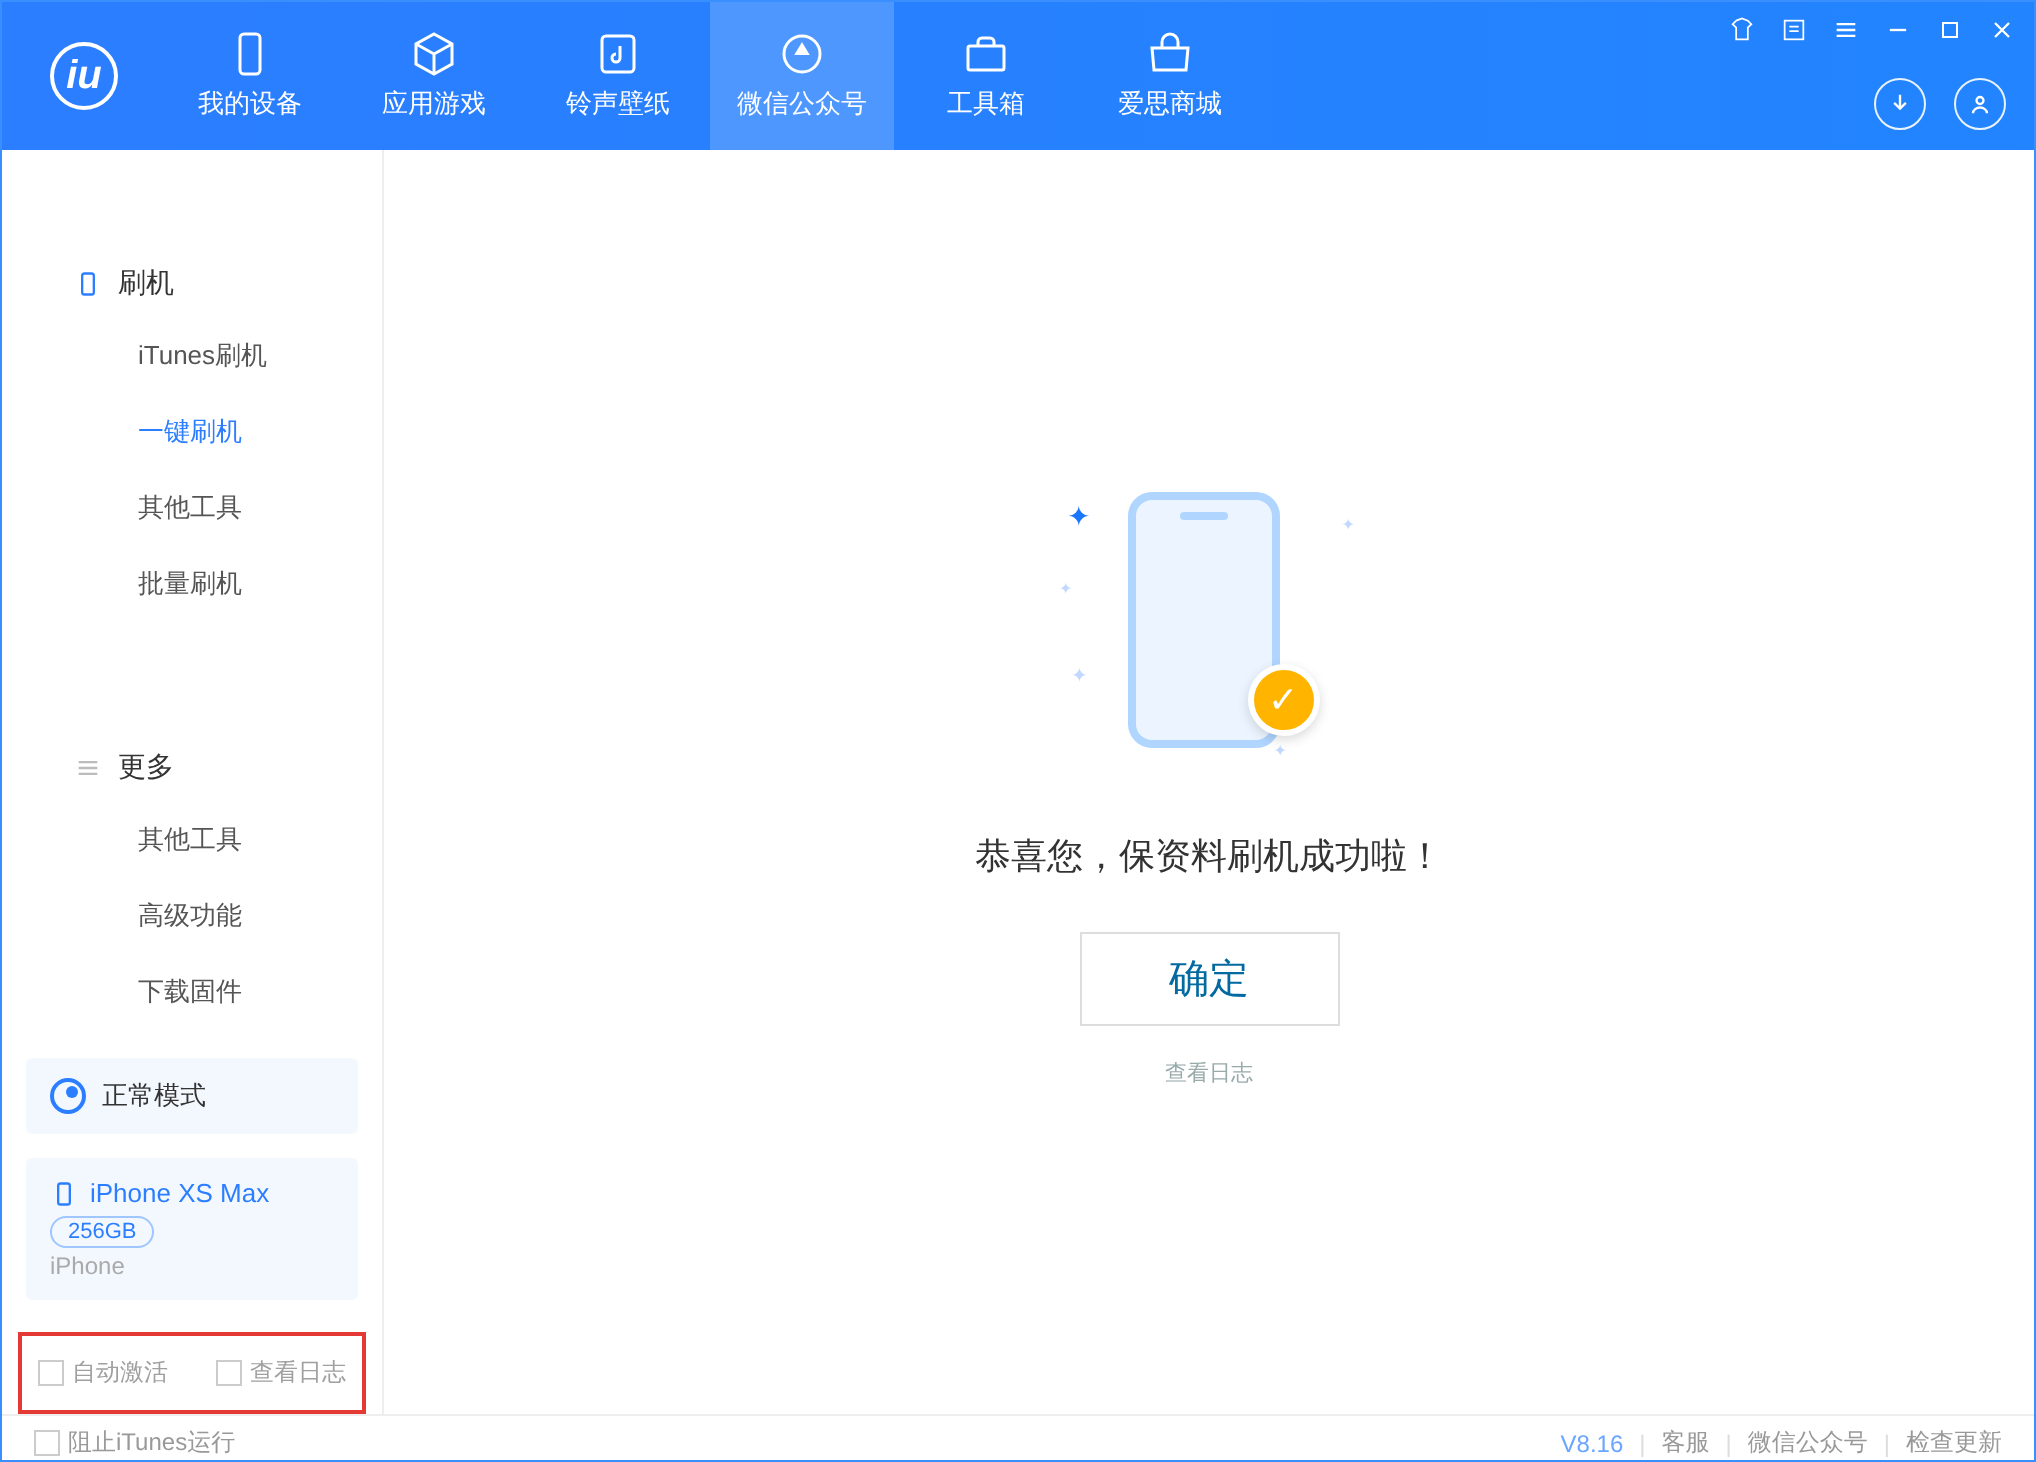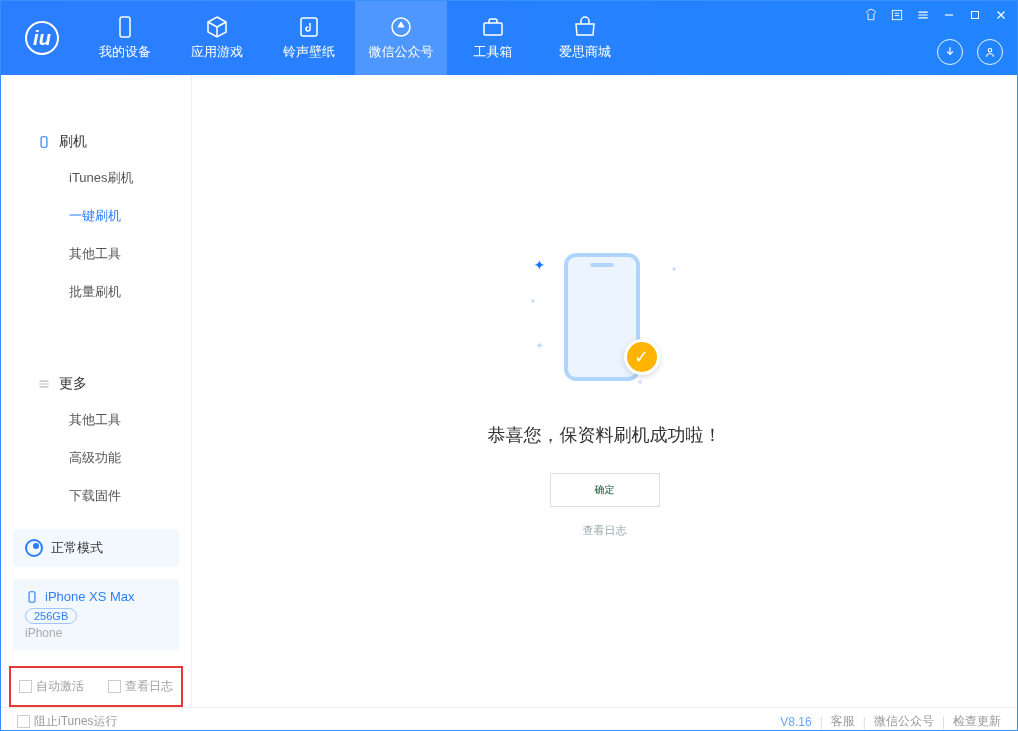--- a/index.html
+++ b/index.html
@@ -40,21 +40,21 @@
 .cb { width: 13px; height: 13px; border: 1px solid #ccc; display: inline-block; vertical-align: middle; margin-right: 4px; }
 
 .main { flex: 1; position: relative; display: flex; flex-direction: column; align-items: center; justify-content: center; }
 .illus { position: relative; width: 150px; height: 150px; margin-bottom: 28px; }
 .phone { position: absolute; left: 34px; top: 8px; width: 76px; height: 128px; border: 4px solid #b0d6ff; border-radius: 12px; background: #ecf5ff; }
 .phone::before { content:""; position:absolute; width: 24px; height:4px; background:#b0d6ff; border-radius:2px; top:6px; left:50%; transform:translateX(-50%);}
 .badge { position: absolute; right: 20px; bottom: 20px; width: 36px; height: 36px; background: #ffb400; border: 3px solid #fff; border-radius: 50%; display:flex; align-items:center; justify-content:center; color:#fff; font-size:18px; box-shadow: 0 2px 6px rgba(0,0,0,0.15);}
 .sparkle { position: absolute; color: #c2d8ff; font-size: 14px; }
 .s1{top:12px; left:4px; color:#1976ff;} .s2{top:52px; left:0; font-size:8px;} .s3{bottom:44px; left:6px; font-size:10px;} .s4{top:20px; right:2px; font-size:8px;} .s5{bottom:8px; right:36px; font-size:8px;}
 .success-text { font-size: 18px; color: #333; margin-bottom: 26px; }
-.ok-btn { border: 1px solid #ddd; background: #fff; padding: 9px 44px; font-size: 10px; color: #14532d; cursor: pointer; margin-bottom: 16px; }
+.ok-btn { border: 1px solid #ddd; background: #fff; padding: 9px 44px; font-size: 20px; color: #0369a1; cursor: pointer; margin-bottom: 16px; }
 .log-link { color: #9aa; font-size: 11px; cursor: pointer; }
 
 
 .footer { height: 28px; border-top: 1px solid #eee; display: flex; align-items: center; font-size: 12px; color: #999; padding: 0 16px; }
 .footer .left { display:flex; align-items:center; gap:6px;}
 .footer .right { margin-left: auto; display: flex; align-items: center; gap: 8px; }
 .footer .sep { color: #ddd; }
 .footer .ver { color: #6aa6ff; }
 </style>
 </head>

